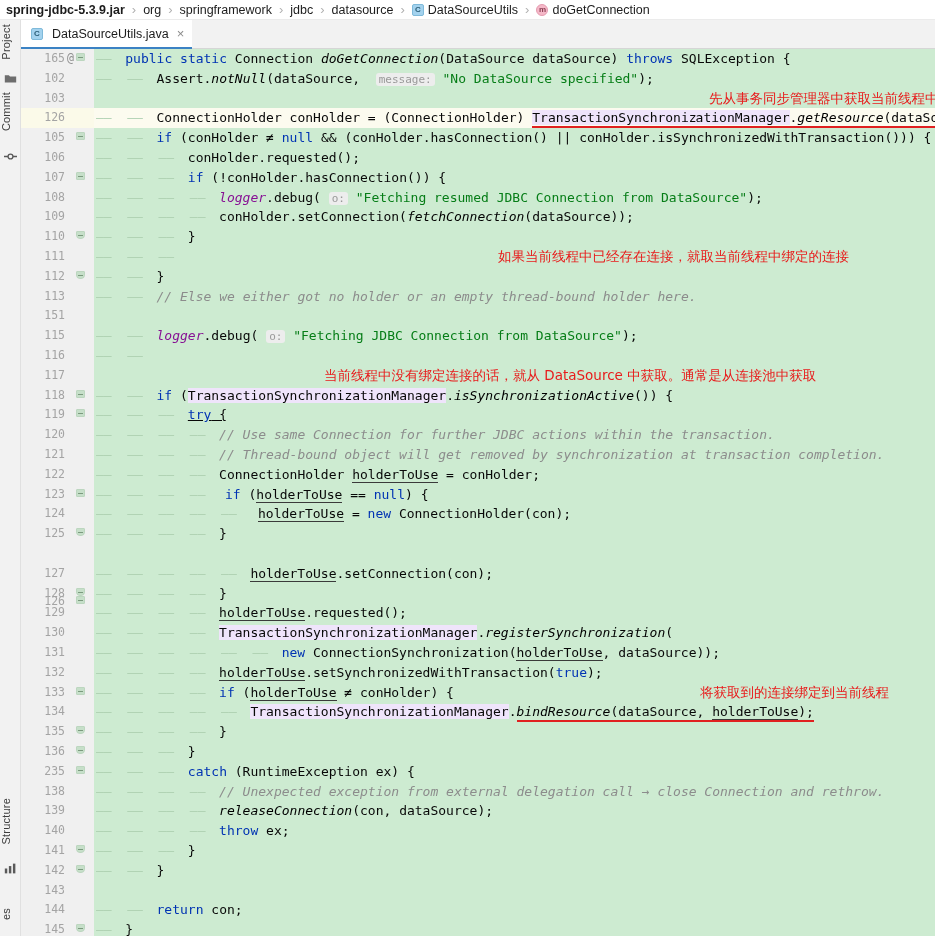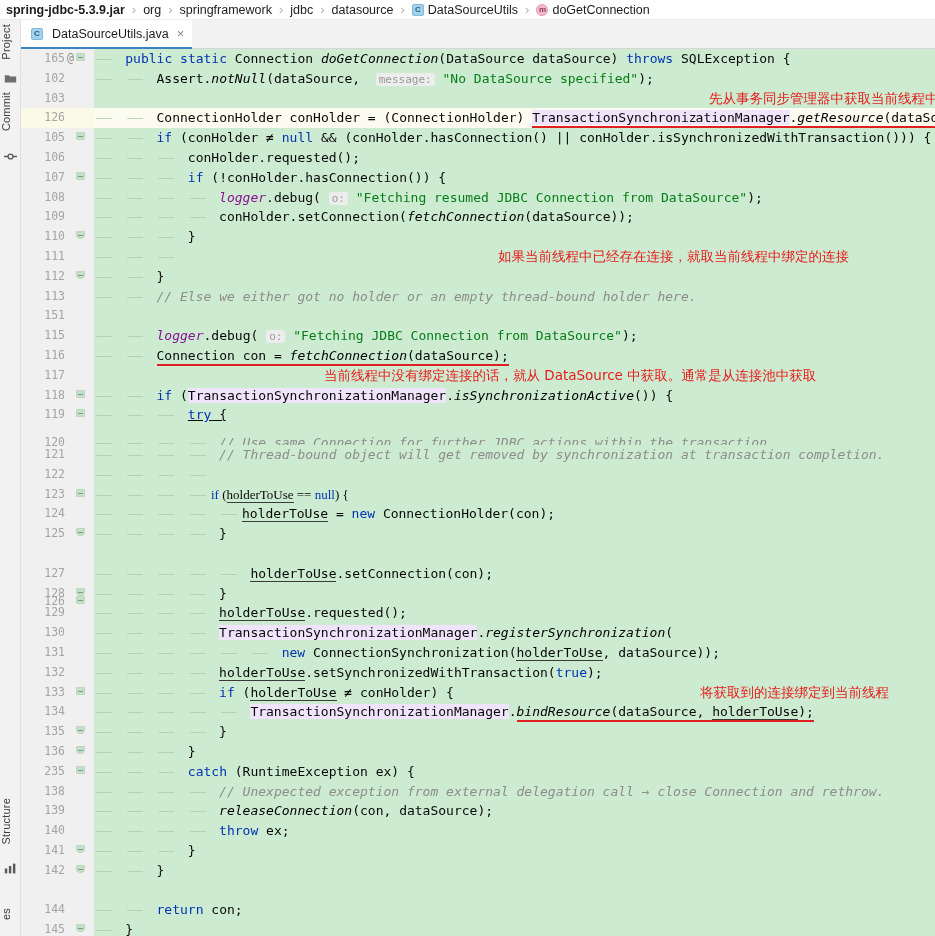--- a/index.html
+++ b/index.html
@@ -341,21 +341,20 @@
           <div class="code" style="left: 75px; color: rgb(173, 207, 177); font-size: 13px;">——</div>
           <div class="code" style="left: 106.28px; color: rgb(173, 207, 177); font-size: 13px;">——</div>
           <div class="code" style="left: 135.56px;"><span class="fld">logger</span>.debug( <span class="hint">o:</span> <span class="str">"Fetching JDBC Connection from DataSource"</span>);</div>
         </div>
         <div class="row" style="position: absolute; left: -73px; right: 0px; top: 297px;">
           <div class="gbg"></div>
           <div class="cbg"></div>
           <div class="lnum">116</div>
           <div class="code" style="left: 75px; color: rgb(173, 207, 177); font-size: 13px;">——</div>
           <div class="code" style="left: 106.28px; color: rgb(173, 207, 177); font-size: 13px;">——</div>
-          <div class="code" style="left: 135.56px;"><span class="uline-red">Connection con = <span class="sm">fetchConnection</span>(dataSource);</span></div>
         </div>
         <div class="row" style="position: absolute; left: -73px; right: 0px; top: 316.8px;">
           <div class="gbg"></div>
           <div class="cbg"></div>
           <div class="lnum">117</div>
           <div class="code" style="left: 73px;"></div>
           <div class="note" style="left: 303px; top: 0px;">当前线程中没有绑定连接的话，就从 DataSource 中获取。通常是从连接池中获取</div>
         </div>
         <div class="row" style="position: absolute; left: -73px; right: 0px; top: 336.6px;">
           <div class="gbg"></div>
@@ -373,21 +372,21 @@
           <div class="cbg"></div>
           <div class="lnum">119</div>
           <div class="fold">
             <i></i>
           </div>
           <div class="code" style="left: 75px; color: rgb(173, 207, 177); font-size: 13px;">——</div>
           <div class="code" style="left: 106.28px; color: rgb(173, 207, 177); font-size: 13px;">——</div>
           <div class="code" style="left: 137.56px; color: rgb(173, 207, 177); font-size: 13px;">——</div>
           <div class="code" style="left: 166.84px; text-decoration: underline;"><span class="kw">try</span> {</div>
         </div>
-        <div class="row" style="position: absolute; left: -73px; right: 16px; top: 376.2px; margin-top: 8px;">
+        <div class="row" style="position: absolute; left: -73px; right: 16px; top: 376.2px;">
           <div class="gbg"></div>
           <div class="cbg"></div>
           <div class="lnum">120</div>
           <div class="code" style="left: 75px; color: rgb(173, 207, 177); font-size: 13px;">——</div>
           <div class="code" style="left: 106.28px; color: rgb(173, 207, 177); font-size: 13px;">——</div>
           <div class="code" style="left: 137.56px; color: rgb(173, 207, 177); font-size: 13px;">——</div>
           <div class="code" style="left: 168.84px; color: rgb(173, 207, 177); font-size: 13px;">——</div>
           <div class="code" style="left: 198.12px;"><span class="cmt">// Use same Connection for further JDBC actions within the transaction.</span></div>
         </div>
         <div class="row" style="position: absolute; left: -73px; right: 0px; top: 396px;">
@@ -401,44 +400,45 @@
           <div class="code" style="left: 198.12px;"><span class="cmt">// Thread-bound object will get removed by synchronization at transaction completion.</span></div>
         </div>
         <div class="row" style="position: absolute; left: -73px; right: 0px; top: 415.8px;">
           <div class="gbg"></div>
           <div class="cbg"></div>
           <div class="lnum">122</div>
           <div class="code" style="left: 75px; color: rgb(173, 207, 177); font-size: 13px;">——</div>
           <div class="code" style="left: 106.28px; color: rgb(173, 207, 177); font-size: 13px;">——</div>
           <div class="code" style="left: 137.56px; color: rgb(173, 207, 177); font-size: 13px;">——</div>
           <div class="code" style="left: 168.84px; color: rgb(173, 207, 177); font-size: 13px;">——</div>
+          <div class="code" style="left: 198.12px;">ConnectionHolder <span class="ident-u">holderToUse</span> = conHolder;</div>
         </div>
         <div class="row" style="position: absolute; left: -73px; right: 0px; top: 435.6px;">
           <div class="gbg"></div>
           <div class="cbg"></div>
           <div class="lnum">123</div>
           <div class="fold">
             <i></i>
           </div>
           <div class="code" style="left: 75px; color: rgb(173, 207, 177); font-size: 13px;">——</div>
           <div class="code" style="left: 106.28px; color: rgb(173, 207, 177); font-size: 13px;">——</div>
           <div class="code" style="left: 137.56px; color: rgb(173, 207, 177); font-size: 13px;">——</div>
           <div class="code" style="left: 168.84px; color: rgb(173, 207, 177); font-size: 13px;">——</div>
-          <div class="code" style="left: 190px; font-family: Liberation Serif, serif;"><span class="kw">if</span> (<span class="ident-u">holderToUse</span> == <span class="kw">null</span>) {</div>
+          <div class="code" style="left: 204px;"><span class="kw">if</span> (<span class="ident-u">holderToUse</span> == <span class="kw">null</span>) {</div>
         </div>
         <div class="row" style="position: absolute; left: -73px; right: 0px; top: 455.4px;">
           <div class="gbg"></div>
           <div class="cbg"></div>
           <div class="lnum">124</div>
           <div class="code" style="left: 75px; color: rgb(173, 207, 177); font-size: 13px;">——</div>
           <div class="code" style="left: 106.28px; color: rgb(173, 207, 177); font-size: 13px;">——</div>
           <div class="code" style="left: 137.56px; color: rgb(173, 207, 177); font-size: 13px;">——</div>
           <div class="code" style="left: 168.84px; color: rgb(173, 207, 177); font-size: 13px;">——</div>
           <div class="code" style="left: 200.12px; color: rgb(173, 207, 177); font-size: 13px;">——</div>
-          <div class="code" style="left: 221px;"><span class="ident-u">holderToUse</span> = <span class="kw">new</span> ConnectionHolder(con);</div>
+          <div class="code" style="left: 237px;"><span class="ident-u">holderToUse</span> = <span class="kw">new</span> ConnectionHolder(con);</div>
         </div>
         <div class="row" style="position: absolute; left: -73px; right: 0px; top: 475.2px;">
           <div class="gbg"></div>
           <div class="cbg"></div>
           <div class="lnum">125</div>
           <div class="fold end">
             <i></i>
           </div>
           <div class="code" style="left: 75px; color: rgb(173, 207, 177); font-size: 13px;">——</div>
           <div class="code" style="left: 106.28px; color: rgb(173, 207, 177); font-size: 13px;">——</div>
@@ -633,20 +633,26 @@
           <div class="gbg"></div>
           <div class="cbg"></div>
           <div class="lnum">142</div>
           <div class="fold end">
             <i></i>
           </div>
           <div class="code" style="left: 75px; color: rgb(173, 207, 177); font-size: 13px;">——</div>
           <div class="code" style="left: 106.28px; color: rgb(173, 207, 177); font-size: 13px;">——</div>
           <div class="code" style="left: 135.56px;">}</div>
         </div>
+        <div class="row" style="position: absolute; left: -73px; right: 0px; top: 831.6px;">
+          <div class="gbg"></div>
+          <div class="cbg"></div>
+          <div class="lnum">143</div>
+          <div class="code" style="left: 73px;"></div>
+        </div>
         <div class="row" style="position: absolute; left: -73px; right: 0px; top: 851.4px;">
           <div class="gbg"></div>
           <div class="cbg"></div>
           <div class="lnum">144</div>
           <div class="code" style="left: 75px; color: rgb(173, 207, 177); font-size: 13px;">——</div>
           <div class="code" style="left: 106.28px; color: rgb(173, 207, 177); font-size: 13px;">——</div>
           <div class="code" style="left: 135.56px;"><span class="kw">return</span> con;</div>
         </div>
         <div class="row" style="position: absolute; left: -73px; right: 0px; top: 871.2px;">
           <div class="gbg"></div>

